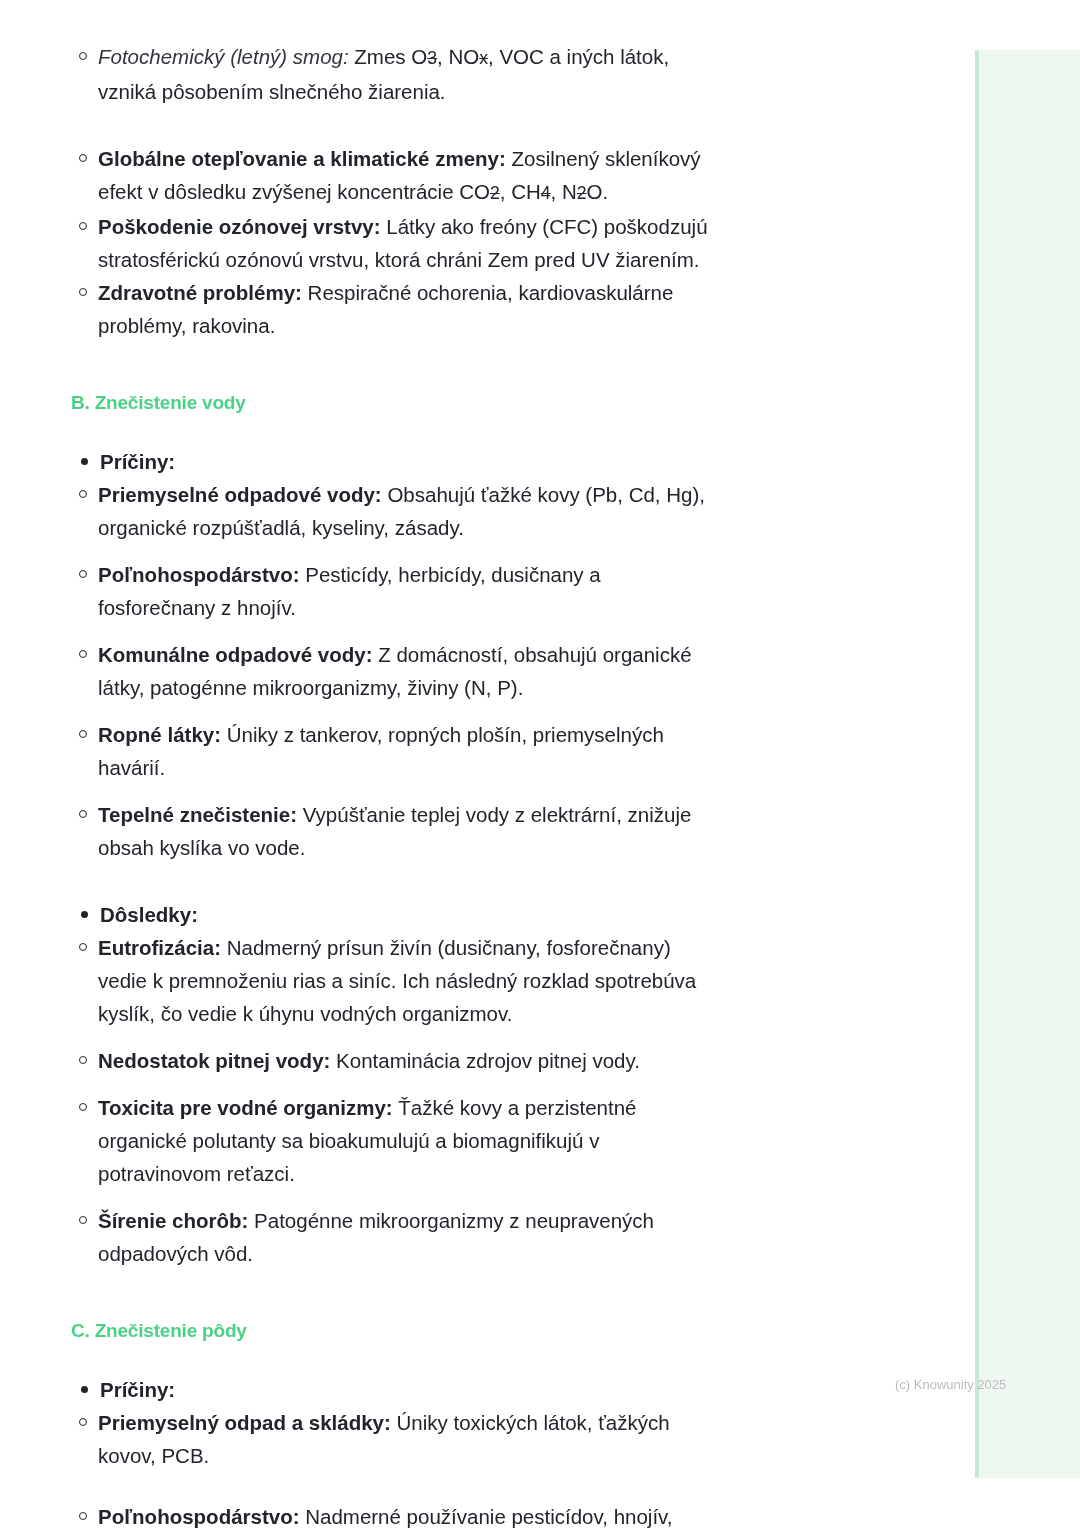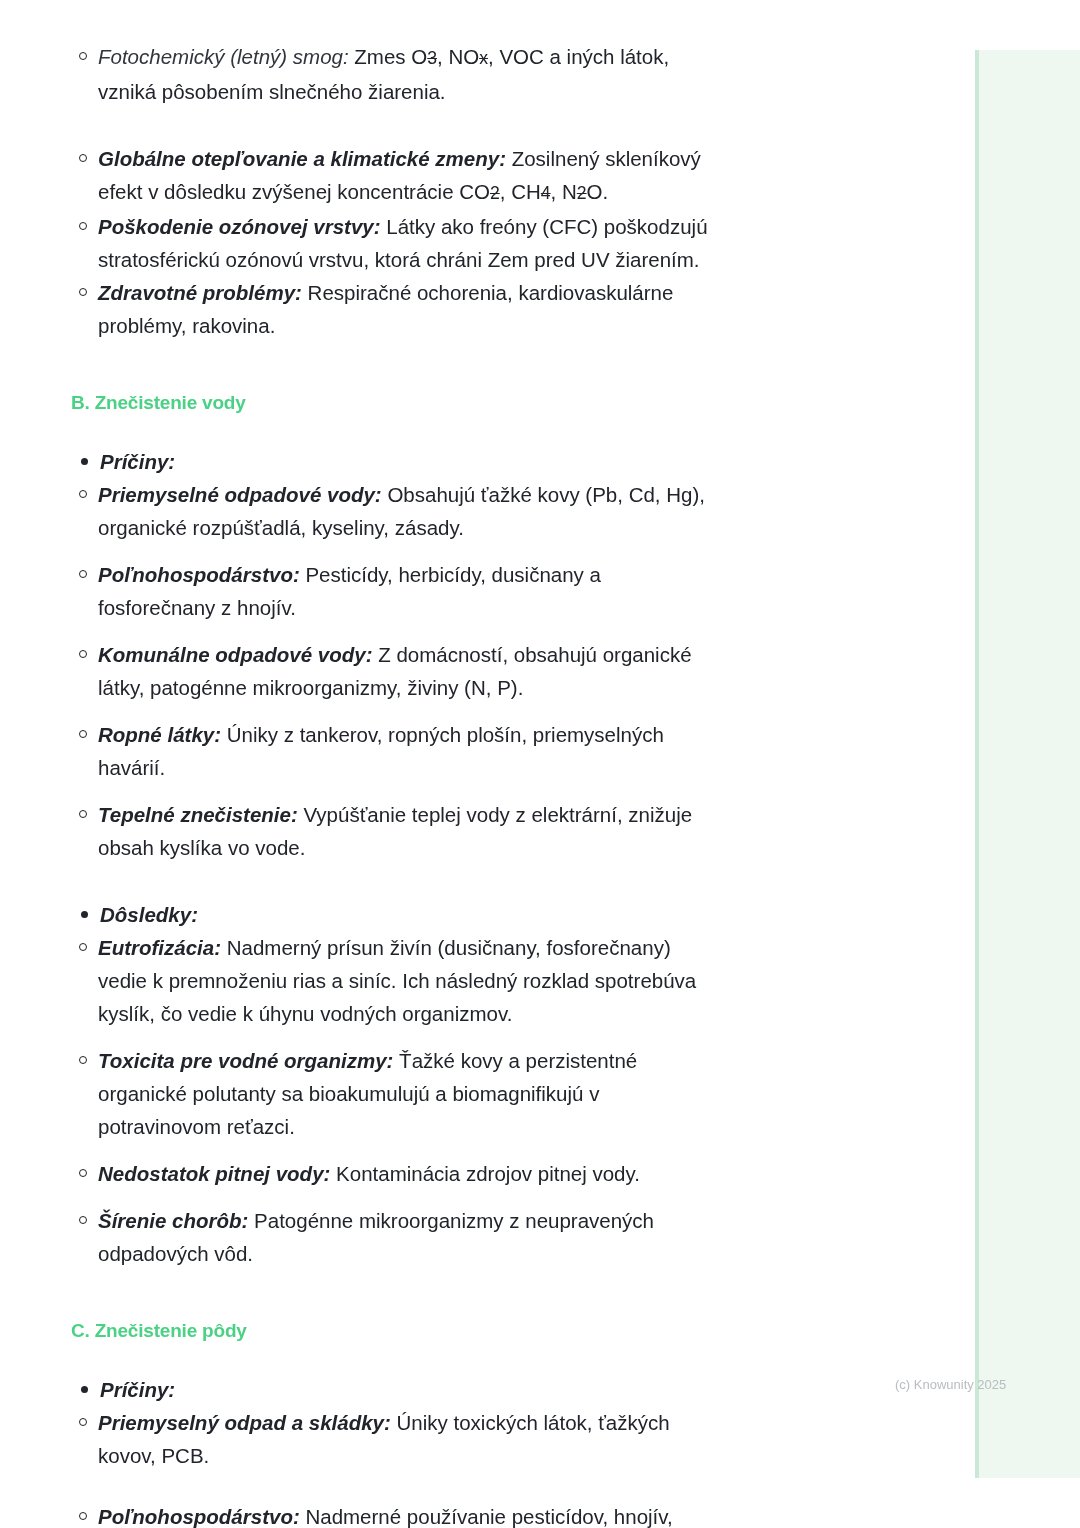--- a/index.html
+++ b/index.html
@@ -94,21 +94,21 @@
     height: 8px;
     border-radius: 50%;
     border: 1.6px solid #21242b;
     background: transparent;
   }
 
   
   .indent-l2 { padding-left: 18px; }
   .indent-l3 { padding-left: 52px; }
 
-  .lead { font-weight: 700; font-style: italic; }
+  .lead { font-weight: 700; }
   .lead-italic { font-style: italic; font-weight: 400; color: #31353d; }
 
   
   .sub {
     font-size: 0.86em;
     text-decoration: line-through;
     text-decoration-thickness: 1px;
   }
   .gap-md { height: 22px; }
   .gap-lg { height: 34px; }
@@ -200,25 +200,25 @@
     </li>
   </ul>
 
   <ul class="lvl2 indent-l2">
     <li class="item lvl2-item">
       <span class="bullet-ring"></span>
       <span class="lead">Eutrofizácia:</span><span> Nadmerný prísun živín (dusičnany, fosforečnany) vedie k premnoženiu rias a siníc. Ich následný rozklad spotrebúva kyslík, čo vedie k úhynu vodných organizmov.</span>
     </li>
     <li class="item lvl2-item" style="margin-top:14px;">
       <span class="bullet-ring"></span>
+      <span class="lead">Nedostatok pitnej vody:</span><span> Kontaminácia zdrojov pitnej vody.</span>
+    </li>
+    <li class="item lvl2-item" style="margin-top:14px;">
+      <span class="bullet-ring"></span>
       <span class="lead">Toxicita pre vodné organizmy:</span><span> Ťažké kovy a perzistentné organické polutanty sa bioakumulujú a biomagnifikujú v potravinovom reťazci.</span>
-    </li>
-    <li class="item lvl2-item" style="margin-top:14px;">
-      <span class="bullet-ring"></span>
-      <span class="lead">Nedostatok pitnej vody:</span><span> Kontaminácia zdrojov pitnej vody.</span>
     </li>
     <li class="item lvl2-item" style="margin-top:14px;">
       <span class="bullet-ring"></span>
       <span class="lead">Šírenie chorôb:</span><span> Patogénne mikroorganizmy z neupravených odpadových vôd.</span>
     </li>
   </ul>
 
   <div class="gap-xl"></div>
   <h2 class="section-heading">C. Znečistenie pôdy</h2>
   <div class="gap-md"></div>

